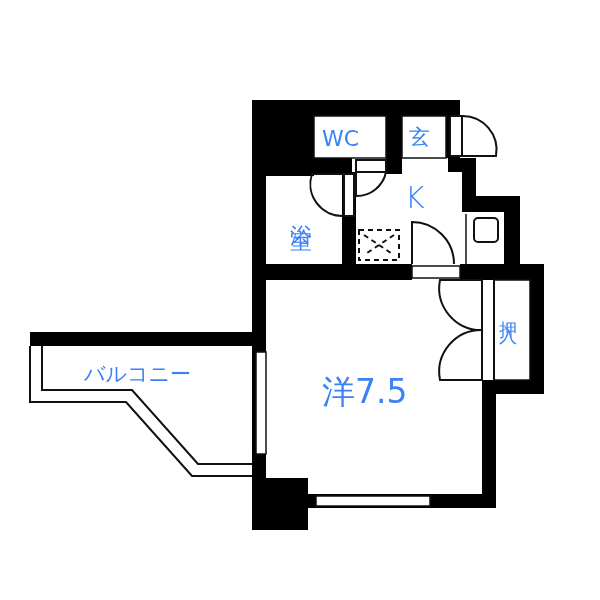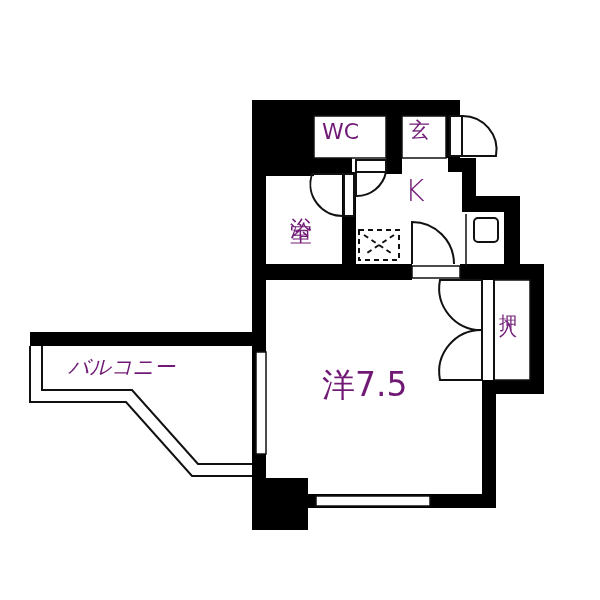--- a/index.html
+++ b/index.html
@@ -1,25 +1,25 @@
 <!DOCTYPE html>
 <html><head>
   <meta charset="utf-8">
   <style>
     html, body { margin: 0; padding: 0; background: #ffffff; }
     body { width: 600px; height: 600px; position: relative; overflow: hidden; }
     #plan { position: absolute; left: 0; top: 0; width: 600px; height: 600px; }
-    .lbl { position: absolute; font-family: "DejaVu Sans", sans-serif; color: #701a75; line-height: 1; white-space: nowrap; }
+    .lbl { position: absolute; font-family: "DejaVu Sans", sans-serif; color: #3b82f6; line-height: 1; white-space: nowrap; margin-top: 7px; }
     .lbl-wc { left: 322px; top: 121px; font-size: 22px; }
     .lbl-genkan { left: 409px; top: 120px; font-size: 21px; }
     .lbl-k { left: 405px; top: 176px; font-size: 30px; font-weight: 300; }
     .lbl-bath { left: 290px; top: 200px; font-size: 22px; writing-mode: vertical-rl; letter-spacing: 4px; }
     .lbl-oshiire { left: 499px; top: 300px; font-size: 18px; writing-mode: vertical-rl; letter-spacing: 4px; }
     .lbl-room { left: 322px; top: 368px; font-size: 33px; text-align: center; }
-    .lbl-balcony { left: 68px; top: 357px; font-size: 21px; font-style: italic; }
+    .lbl-balcony { left: 84px; top: 357px; font-size: 21px; }
   </style>
 </head>
 <body>
 
 <svg id="plan" viewBox="0 0 600 600" xmlns="http://www.w3.org/2000/svg">
 
   <g fill="#000">
 
     <rect x="252" y="100" width="208" height="16"></rect>
 

